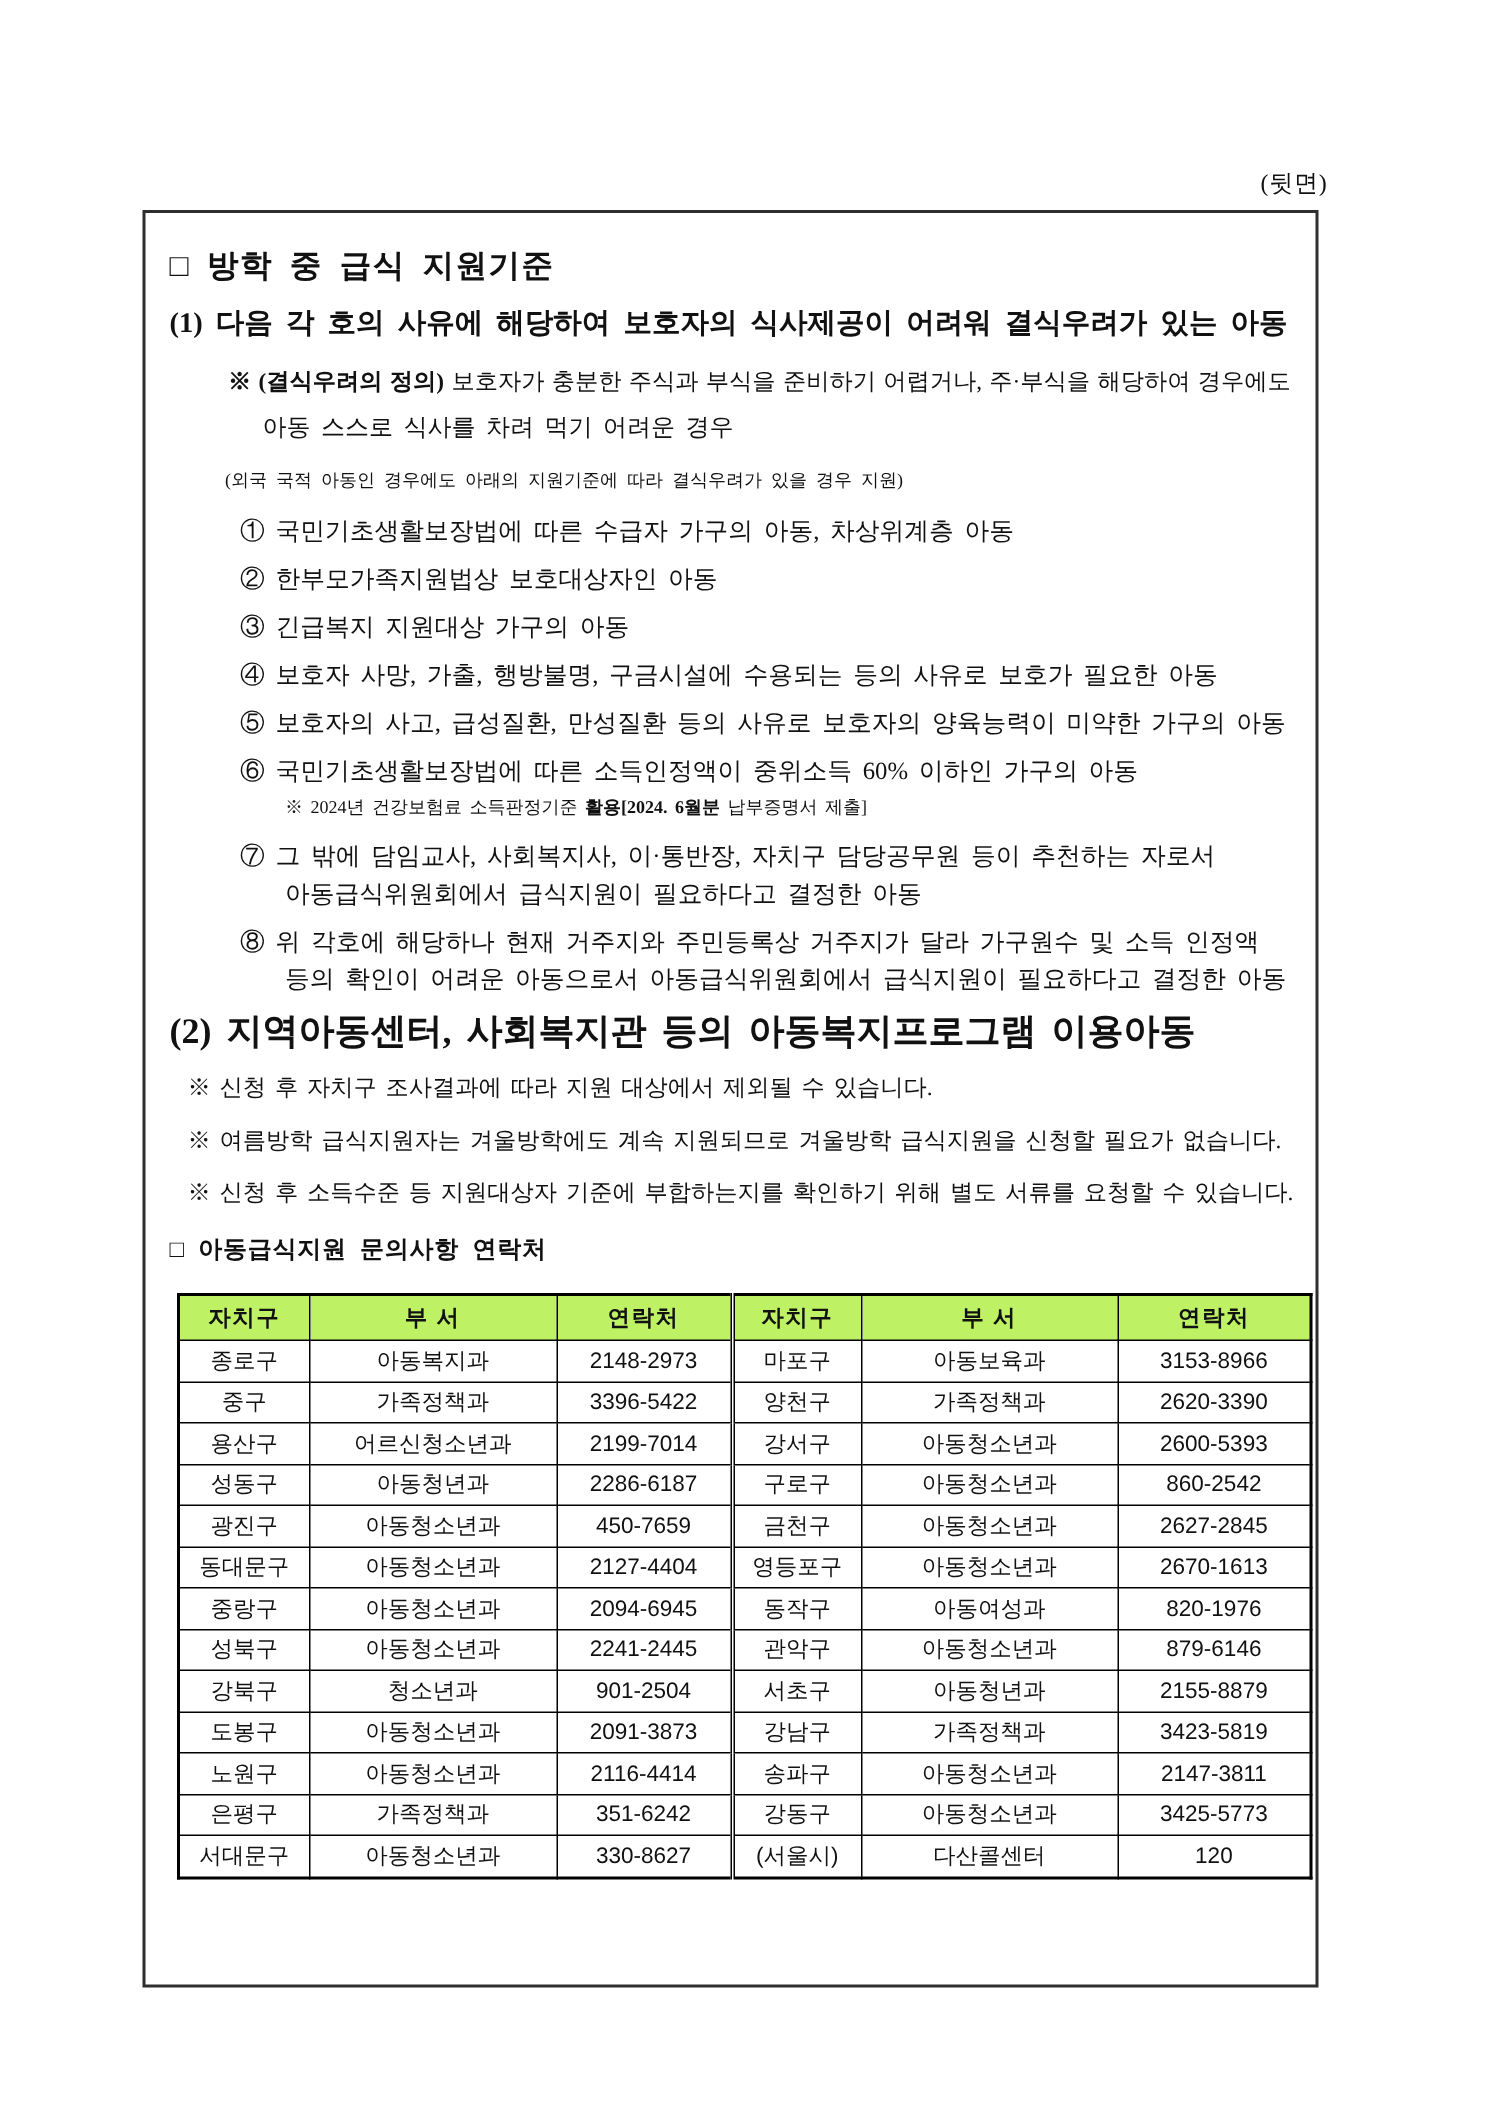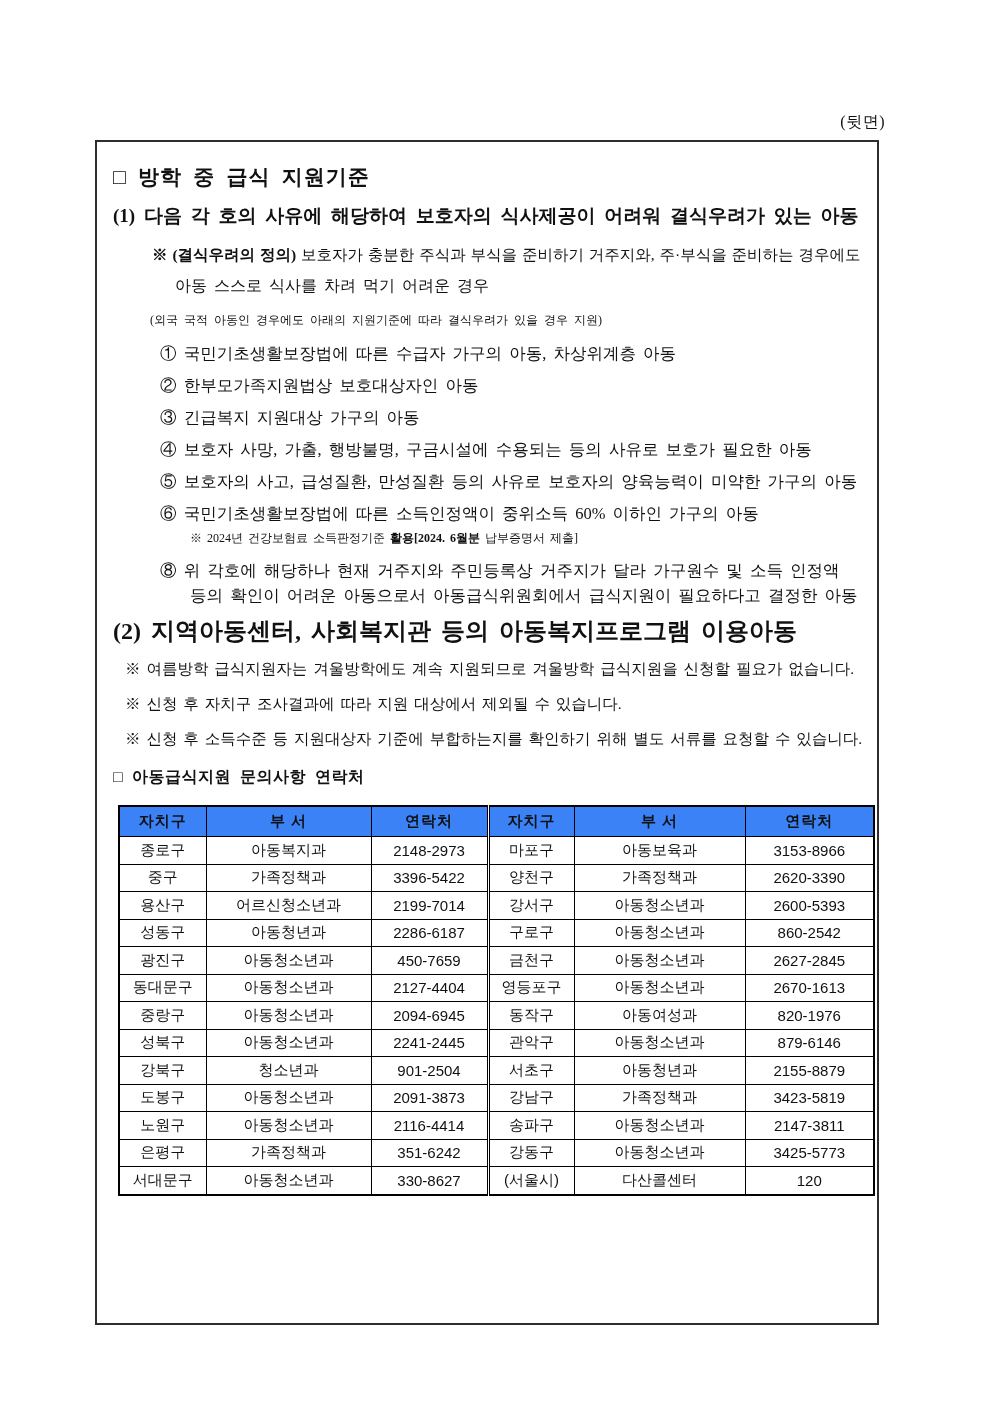--- a/index.html
+++ b/index.html
@@ -118,60 +118,62 @@
   table.contacts td {
     border: 1px solid #000000;
     text-align: center;
     vertical-align: middle;
     padding: 0;
     overflow: hidden;
     white-space: nowrap;
   }
   table.contacts th {
     height: 29px;
-    background: #3b82f6;
+    background: #bef264;
     font-weight: bold;
     letter-spacing: 1px;
   }
   table.contacts td { height: 26.5px; font-weight: normal; }
   table.contacts th:nth-child(4),
   table.contacts td:nth-child(4) {
     border-left: 3px double #000000;
   }
 </style>
 </head>
 <body>
 
 <div class="back-label">(뒷면)</div>
 
 <div class="frame">
 
   <div class="title1">□ 방학 중 급식 지원기준</div>
 
   <div class="h-clause1">(1) 다음 각 호의 사유에 해당하여 보호자의 식사제공이 어려워 결식우려가 있는 아동</div>
 
-  <p class="def-l1"><span class="lead">※ (결식우려의 정의)</span><span> 보호자가 충분한 주식과 부식을 준비하기 거주지와, 주·부식을 준비하는 경우에도</span></p>
+  <p class="def-l1"><span class="lead">※ (결식우려의 정의)</span><span> 보호자가 충분한 주식과 부식을 준비하기 어렵거나, 주·부식을 해당하여 경우에도</span></p>
   <p class="def-l2">아동 스스로 식사를 차려 먹기 어려운 경우</p>
 
   <p class="foreign-note">(외국 국적 아동인 경우에도 아래의 지원기준에 따라 결식우려가 있을 경우 지원)</p>
 
   <p class="item">① 국민기초생활보장법에 따른 수급자 가구의 아동, 차상위계층 아동</p>
   <p class="item">② 한부모가족지원법상 보호대상자인 아동</p>
   <p class="item">③ 긴급복지 지원대상 가구의 아동</p>
   <p class="item">④ 보호자 사망, 가출, 행방불명, 구금시설에 수용되는 등의 사유로 보호가 필요한 아동</p>
   <p class="item">⑤ 보호자의 사고, 급성질환, 만성질환 등의 사유로 보호자의 양육능력이 미약한 가구의 아동</p>
   <p class="item no-gap">⑥ 국민기초생활보장법에 따른 소득인정액이 중위소득 60% 이하인 가구의 아동</p>
   <p class="item6-note"><span>※ 2024년 건강보험료 소득판정기준 </span><span class="bold">활용[2024. 6월분</span><span> 납부증명서 제출]</span></p>
+  <p class="item">⑦ 그 밖에 담임교사, 사회복지사, 이·통반장, 자치구 담당공무원 등이 추천하는 자로서
+아동급식위원회에서 급식지원이 필요하다고 결정한 아동</p>
   <p class="item">⑧ 위 각호에 해당하나 현재 거주지와 주민등록상 거주지가 달라 가구원수 및 소득 인정액
 등의 확인이 어려운 아동으로서 아동급식위원회에서 급식지원이 필요하다고 결정한 아동</p>
 
   <div class="h-clause2">(2) 지역아동센터, 사회복지관 등의 아동복지프로그램 이용아동</div>
 
+  <p class="sec2-note">※ 신청 후 자치구 조사결과에 따라 지원 대상에서 제외될 수 있습니다.</p>
   <p class="sec2-note">※ 여름방학 급식지원자는 겨울방학에도 계속 지원되므로 겨울방학 급식지원을 신청할 필요가 없습니다.</p>
-  <p class="sec2-note">※ 신청 후 자치구 조사결과에 따라 지원 대상에서 제외될 수 있습니다.</p>
   <p class="sec2-note last">※ 신청 후 소득수준 등 지원대상자 기준에 부합하는지를 확인하기 위해 별도 서류를 요청할 수 있습니다.</p>
 
   <div class="h-contacts">□ 아동급식지원 문의사항 연락처</div>
 
   <table class="contacts">
     <colgroup>
       <col style="width:87px">
         <col style="width:165px">
         <col style="width:117px">
       <col style="width:86px">

